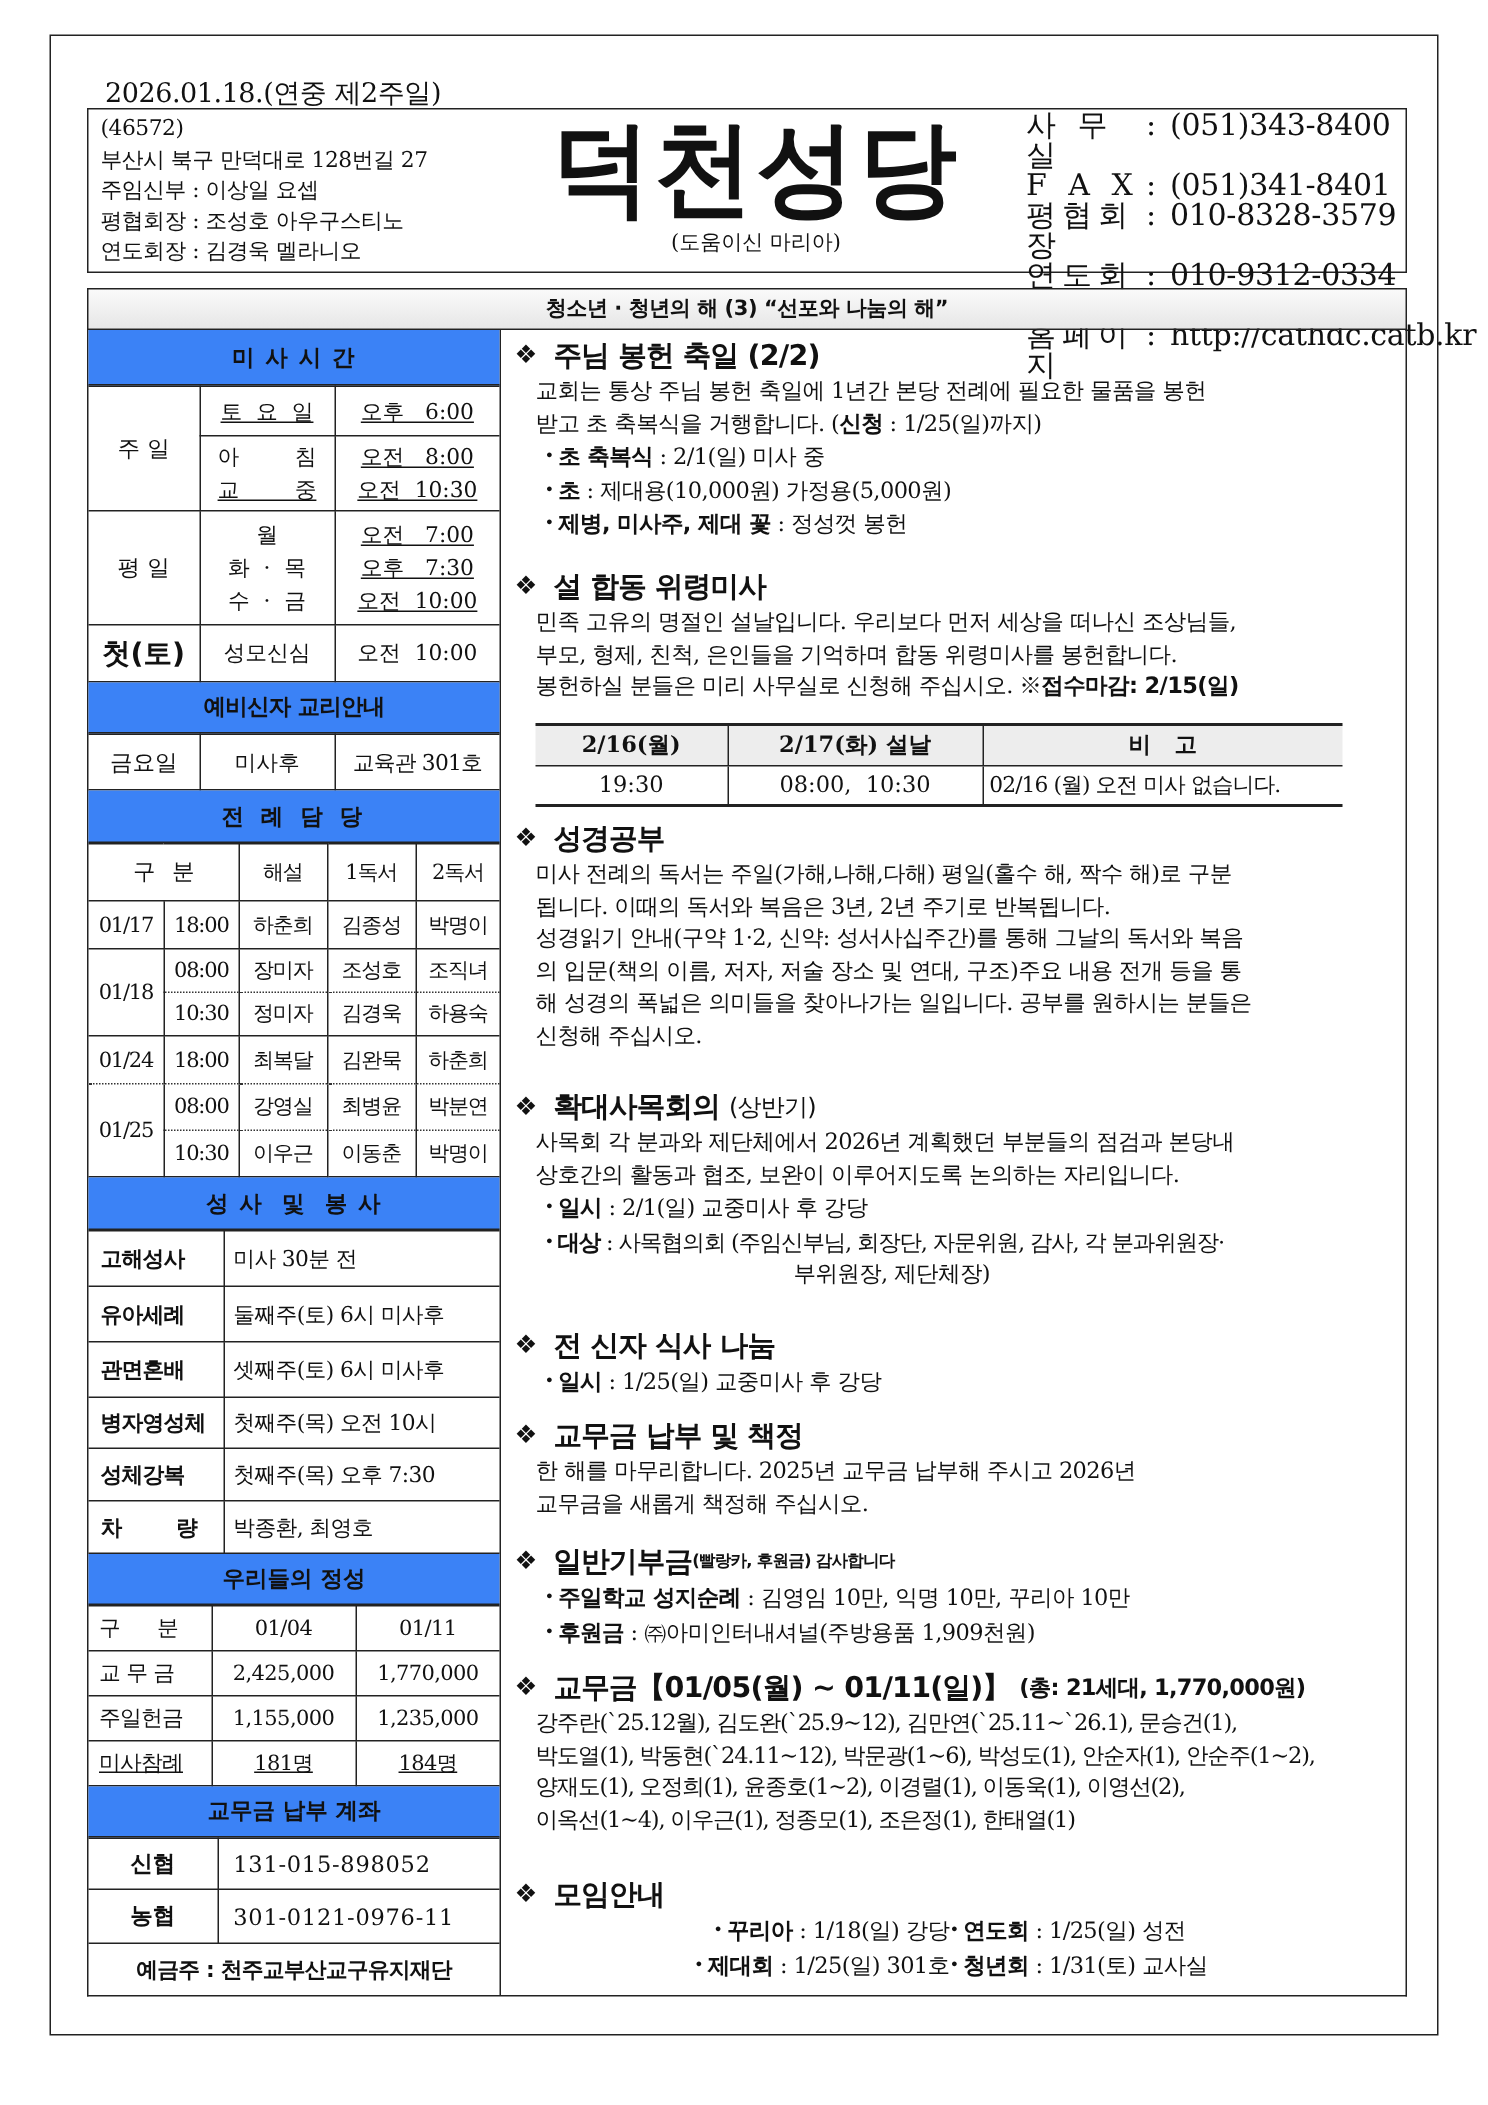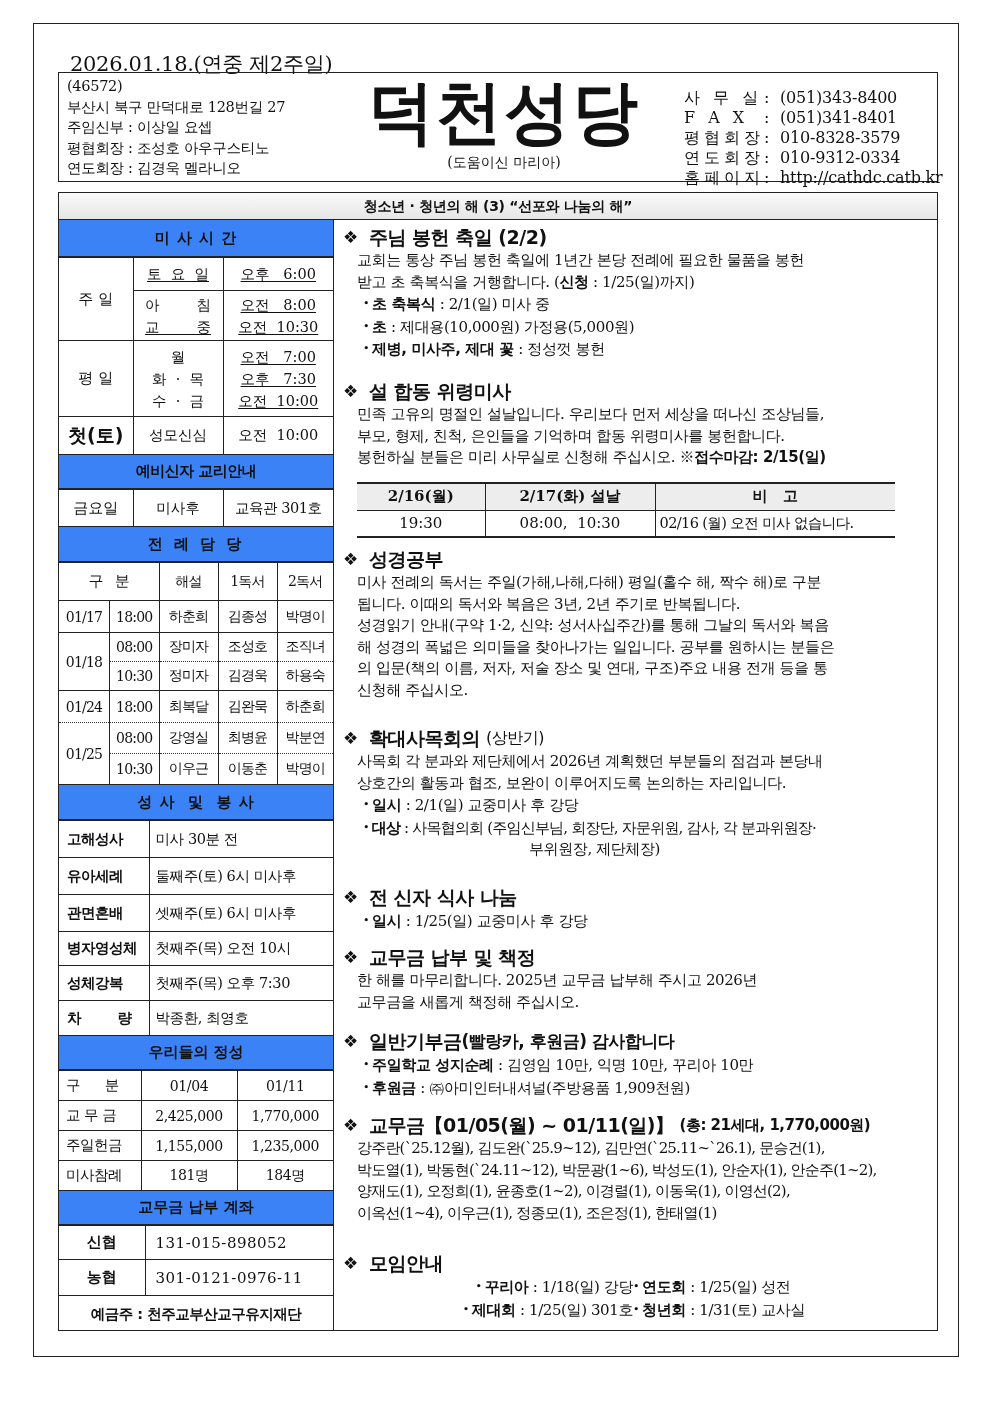--- a/index.html
+++ b/index.html
@@ -2,28 +2,28 @@
 <html><head>
 <meta charset="utf-8">
 <style>
   * { box-sizing: border-box; margin: 0; padding: 0; }
   html, body { width: 992px; height: 1403px; background: #ffffff; }
   body { font-family: "DejaVu Serif", "Liberation Serif", serif; color: #111; position: relative; }
   .sans { font-family: "DejaVu Sans", "Liberation Sans", sans-serif; }
 
   .frame { position: absolute; left: 33px; top: 23px; width: 926px; height: 1334px; border: 1px solid #222; }
 
-  .date-line { position: absolute; left: 70px; top: 50px; font-size: 21px; letter-spacing: -0.3px; }
+  .date-line { position: absolute; left: 70px; top: 50px; font-size: 18px; letter-spacing: -0.3px; }
 
   .header { position: absolute; left: 58px; top: 72px; width: 880px; height: 110px; border: 1px solid #222; }
   .hdr-left { position: absolute; left: 8px; top: 3px; font-size: 14.5px; line-height: 20.5px; letter-spacing: -0.3px; }
   .hdr-title { position: absolute; left: 300px; top: 2px; width: 290px; text-align: center; }
   .hdr-title .big { font-family: "DejaVu Sans", sans-serif; font-weight: 900; font-size: 66px; letter-spacing: 2px; line-height: 76px; transform: scaleY(1.05); }
   .hdr-title .sub { font-size: 14px; line-height: 22px; }
-  .hdr-right { position: absolute; left: 625px; top: 15px; font-size: 16px; line-height: 20px; letter-spacing: -0.2px; }
+  .hdr-right { position: absolute; left: 625px; top: 0; font-size: 20px; line-height: 20px; letter-spacing: -0.2px; }
   .hdr-right .row { display: flex; }
   .hdr-right .k { width: 80px; display: inline-block; letter-spacing: 4px; }
   .hdr-right .colon { width: 16px; display: inline-block; }
 
   .banner { position: absolute; left: 58px; top: 192px; width: 880px; height: 28px; border: 1px solid #222; background: linear-gradient(#fafafa, #e6e6e6); font-family: "DejaVu Sans", sans-serif; font-weight: bold; font-size: 14px; line-height: 26px; text-align: center; letter-spacing: -0.3px; }
 
   .body-box { position: absolute; left: 58px; top: 220px; width: 880px; height: 1111px; border: 1px solid #222; border-top: none; }
 
   
   .left { position: absolute; left: 0; top: 0; width: 275px; height: 1110px; border-right: 1px solid #222; }
@@ -269,21 +269,21 @@
       <tr style="height:30px;">
             <td class="k">교 무 금</td>
             <td>2,425,000</td>
             <td>1,770,000</td>
           </tr>
       <tr style="height:30px;">
             <td class="k">주일헌금</td>
             <td>1,155,000</td>
             <td>1,235,000</td>
           </tr>
-      <tr style="height:30px;">
+      <tr style="height:30px;text-decoration:underline;">
             <td class="k">미사참례</td>
             <td>181명</td>
             <td>184명</td>
           </tr>
     </tbody>
       </table>
 
     <div class="sec-head" style="height:34px;line-height:33px;letter-spacing:0;">교무금 납부 계좌</div>
     <table class="lt acct">
       <tbody>
@@ -339,22 +339,22 @@
       </table>
 
     <div class="art" style="top:326px;">
       <h2>
           <span class="dia">❖</span>
           <span>성경공부</span>
         </h2>
       <p>미사 전례의 독서는 주일(가해,나해,다해) 평일(홀수 해, 짝수 해)로 구분</p>
       <p>됩니다. 이때의 독서와 복음은 3년, 2년 주기로 반복됩니다.</p>
       <p>성경읽기 안내(구약 1·2, 신약: 성서사십주간)를 통해 그날의 독서와 복음</p>
+      <p>의 입문(책의 이름, 저자, 저술 장소 및 연대, 구조)주요 내용 전개 등을 통</p>
       <p>해 성경의 폭넓은 의미들을 찾아나가는 일입니다. 공부를 원하시는 분들은</p>
-      <p>의 입문(책의 이름, 저자, 저술 장소 및 연대, 구조)주요 내용 전개 등을 통</p>
       <p>신청해 주십시오.</p>
     </div>
 
     <div class="art" style="top:505px;">
       <h2>
           <span class="dia">❖</span>
           <span>확대사목회의</span>
           <span class="small">(상반기)</span>
         </h2>
       <p>사목회 각 분과와 제단체에서 2026년 계획했던 부분들의 점검과 본당내</p>
@@ -378,21 +378,21 @@
           <span>교무금 납부 및 책정</span>
         </h2>
       <p>한 해를 마무리합니다. 2025년 교무금 납부해 주시고 2026년</p>
       <p>교무금을 새롭게 책정해 주십시오.</p>
     </div>
 
     <div class="art" style="top:808px;">
       <h2>
           <span class="dia">❖</span>
           <span>일반기부금</span>
-          <span style="font-size:17px;">(빨랑카, 후원금) 감사합니다</span>
+          <span style="font-size:11px;">(빨랑카, 후원금) 감사합니다</span>
         </h2>
       <div class="bl"><span class="bullet">•</span><b>주일학교 성지순례</b><span> : 김영임 10만, 익명 10만, 꾸리아 10만</span></div>
       <div class="bl"><span class="bullet">•</span><b>후원금</b><span> : ㈜아미인터내셔널(주방용품 1,909천원)</span></div>
     </div>
 
     <div class="art" style="top:892px;">
       <h2>
           <span class="dia">❖</span>
           <span>교무금【01/05(월) ~ 01/11(일)】</span>
           <span class="small" style="font-size:15px;font-weight:bold;">(총: 21세대, 1,770,000원)</span>

